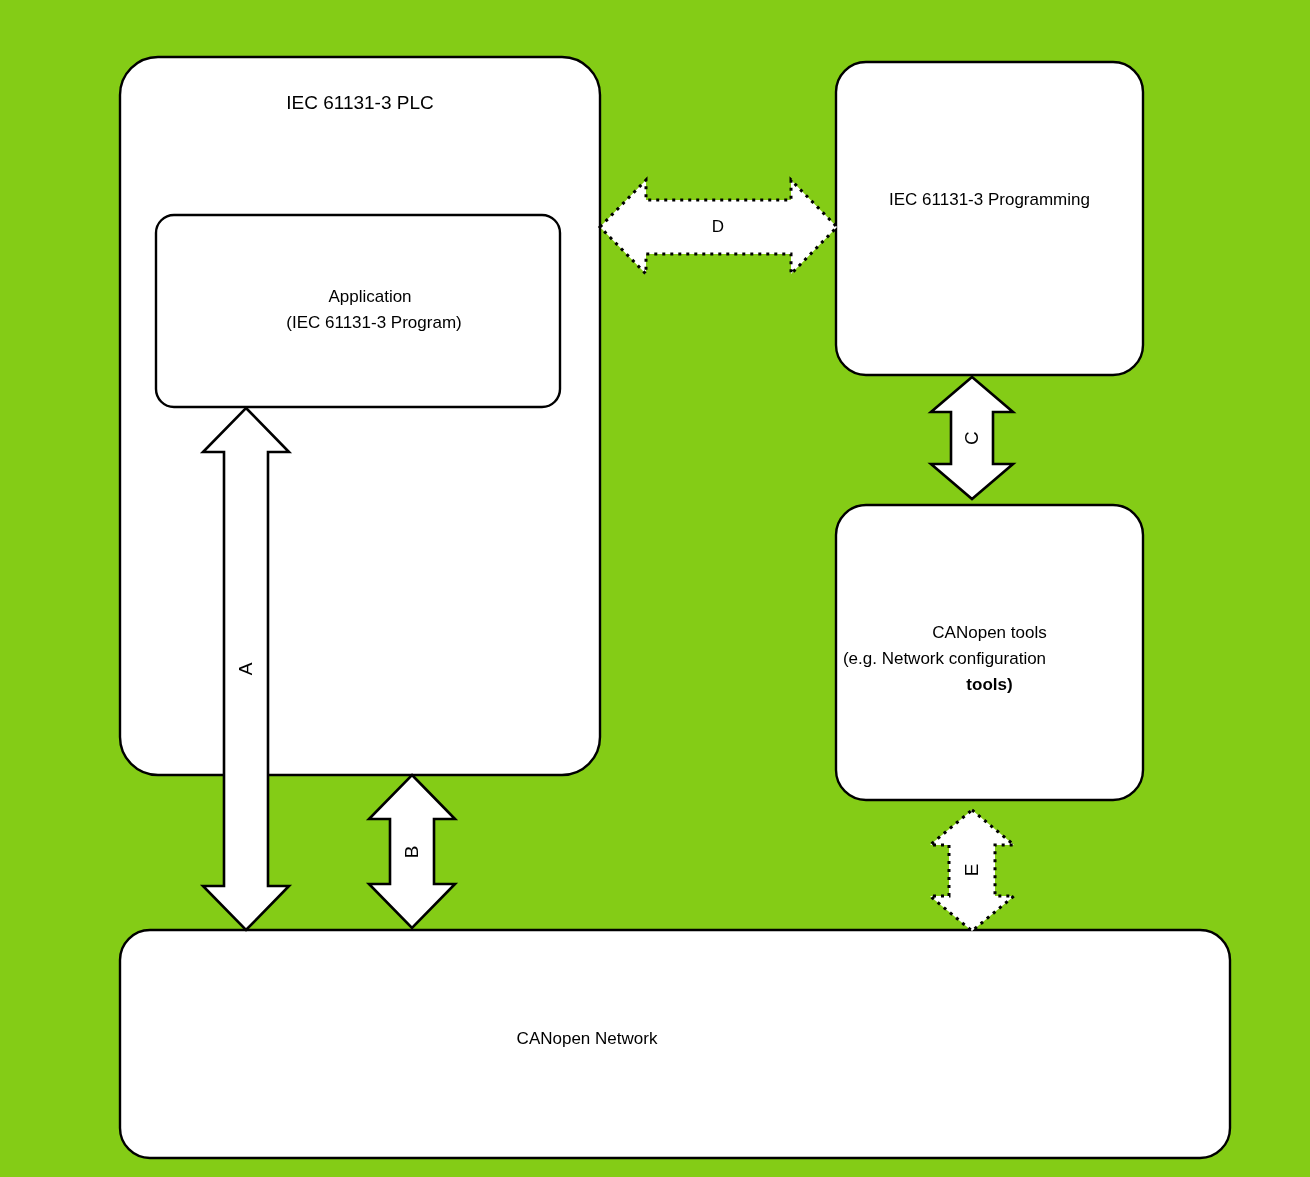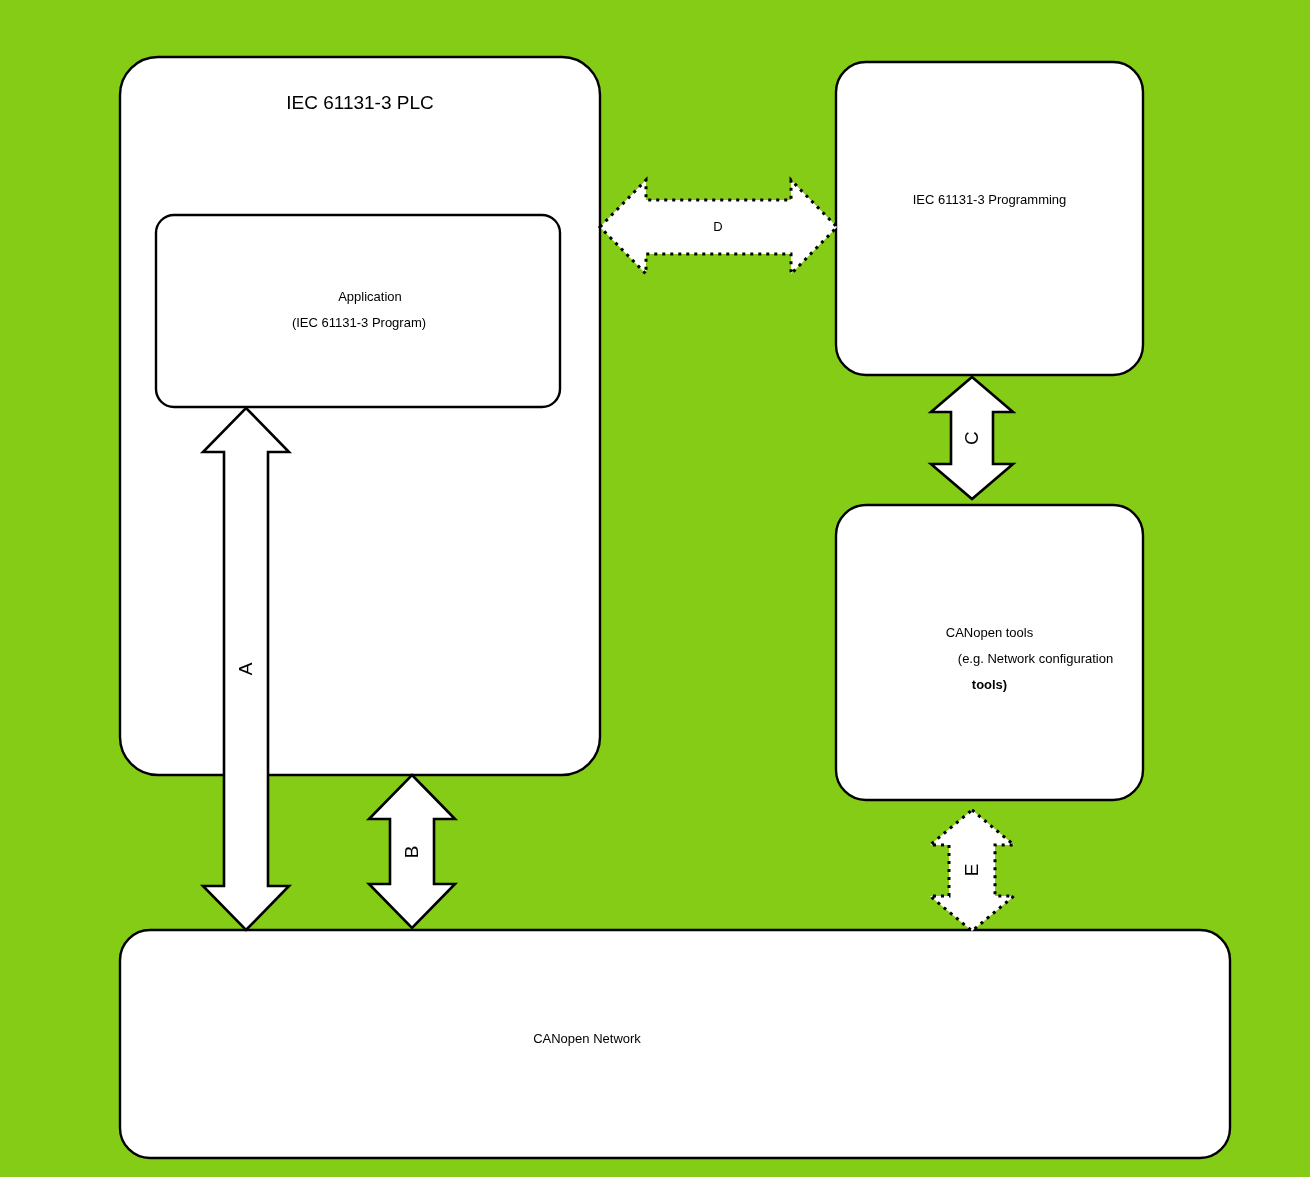--- a/index.html
+++ b/index.html
@@ -23,21 +23,21 @@
     position: absolute;
     left: 0;
     top: 0;
     width: 1310px;
     height: 1177px;
   }
   .lbl {
     position: absolute;
     text-align: center;
     font-family: "Liberation Sans", sans-serif;
-    font-size: 13px;
+    font-size: 17px;
     line-height: 26px;
     color: #000000;
     white-space: pre-line;
     pointer-events: none;
   }
   .lbl-rot {
     position: absolute;
     font-family: "Liberation Sans", sans-serif;
     font-size: 19px;
     line-height: 20px;
@@ -129,28 +129,28 @@
              L 949 845
              L 930 845
              Z" fill="#ffffff" stroke="#000000" stroke-width="3" stroke-dasharray="3 5" stroke-linecap="butt" stroke-linejoin="miter"></path>
   </svg>
 
   <div class="hit" style="left:120px; top:57px; width:480px; height:718px;"></div>
   <div class="lbl box-title" style="left:120px; top:90px; width:480px;">IEC 61131-3 PLC</div>
 
   <div class="hit" style="left:156px; top:215px; width:404px; height:192px;"></div>
   <div class="lbl" style="left:156px; top:284px; width:428px;">Application</div>
-  <div class="lbl" style="left:157px; top:310px; width:404px;">(IEC 61131-3 Program)</div>
+  <div class="lbl" style="left:172px; top:310px; width:404px;">(IEC 61131-3 Program)</div>
 
   <div class="hit" style="left:836px; top:62px; width:307px; height:313px;"></div>
   <div class="lbl" style="left:826px; top:187px; width:327px;">IEC 61131-3 Programming</div>
 
   <div class="hit" style="left:836px; top:505px; width:307px; height:295px;"></div>
   <div class="lbl" style="left:826px; top:620px; width:327px;">CANopen tools</div>
-  <div class="lbl" style="left:872px; top:646px; width:327px;">(e.g. Network configuration</div>
+  <div class="lbl" style="left:781px; top:646px; width:327px;">(e.g. Network configuration</div>
   <div class="lbl" style="left:826px; top:672px; width:327px;font-weight:bold;">tools)</div>
 
   <div class="hit" style="left:120px; top:930px; width:1110px; height:228px;"></div>
   <div class="lbl" style="left:120px; top:1026px; width:934px;">CANopen Network</div>
 
   <div class="hit" style="left:203px; top:408px; width:86px; height:522px;"></div>
   <div class="lbl-rot" style="left:226px; top:659px; width:40px;">A</div>
 
   <div class="hit" style="left:369px; top:775px; width:86px; height:153px;"></div>
   <div class="lbl-rot" style="left:392px; top:842px; width:40px;">B</div>

